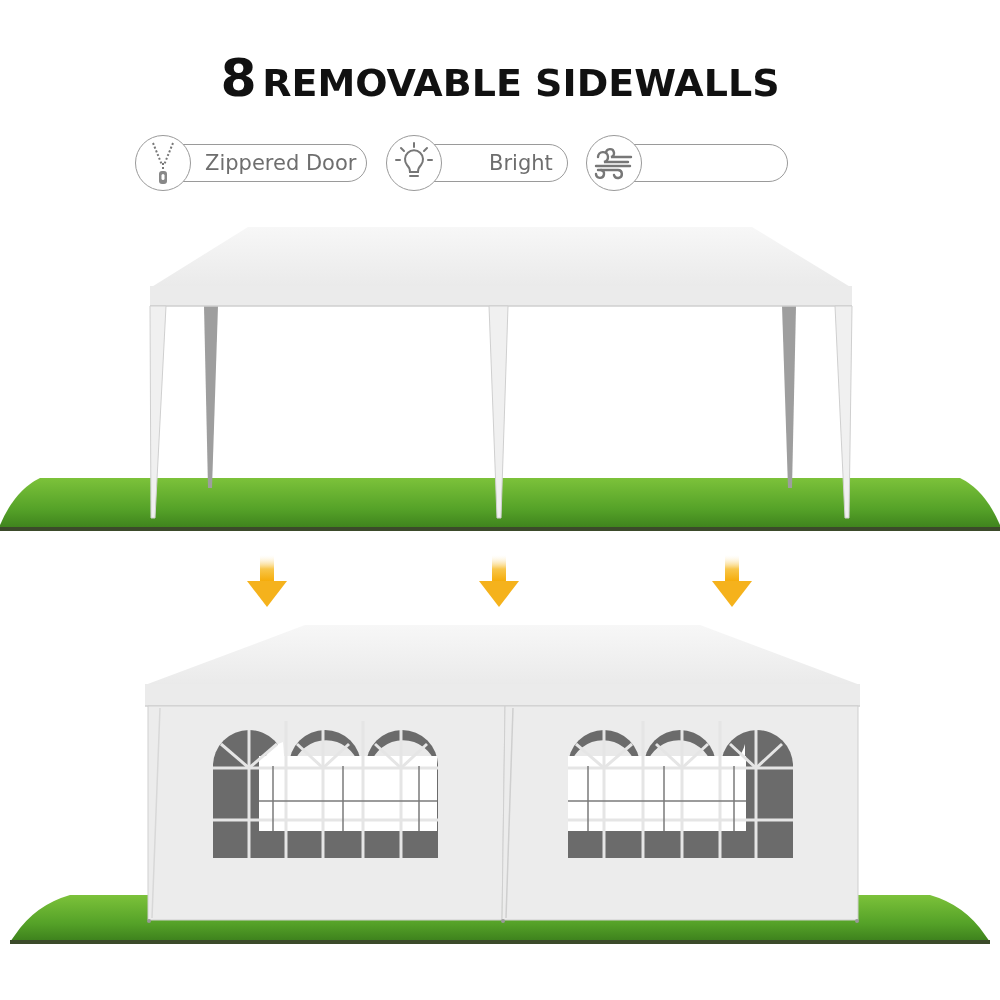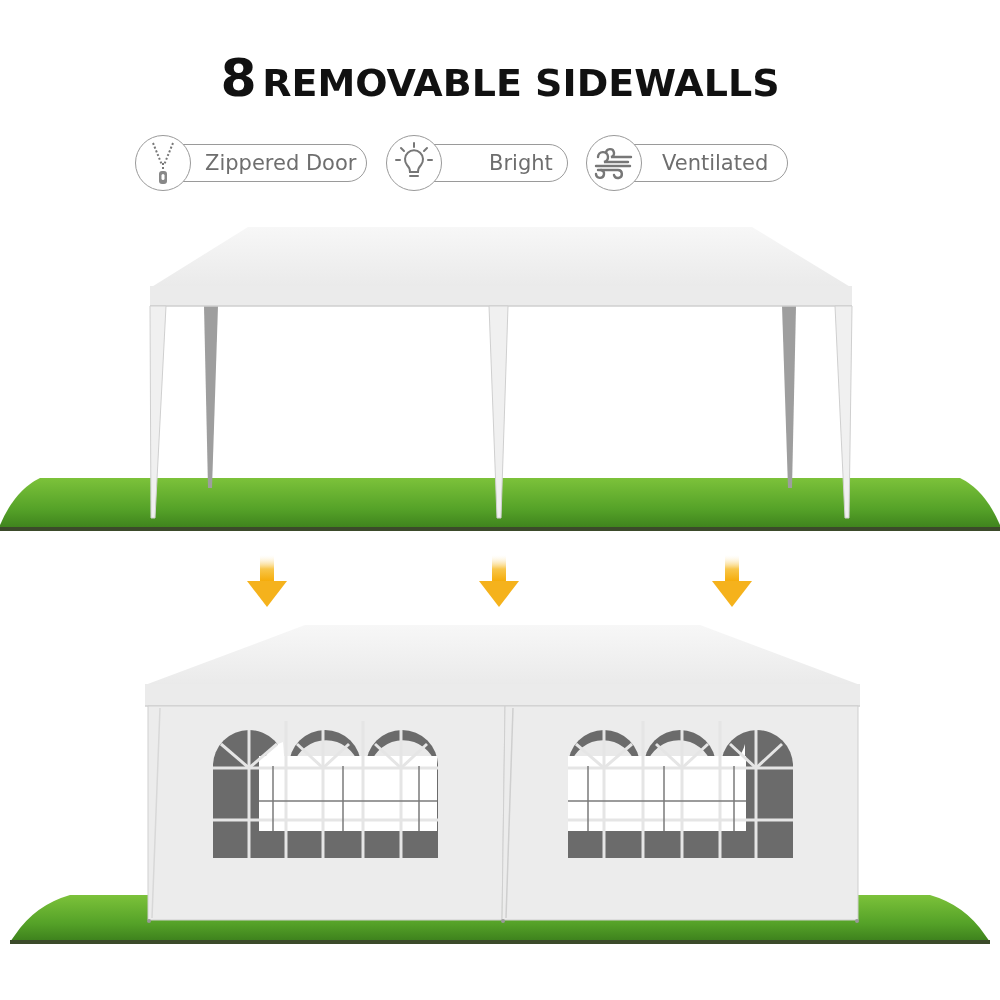--- a/index.html
+++ b/index.html
@@ -60,21 +60,20 @@
   <div class="circle"></div>
   <svg width="56" height="56" viewBox="0 0 56 56">
     <g stroke="#777" stroke-width="2.4" fill="none" stroke-linecap="round">
       <path d="M12 22 a5 5 0 1 1 6 5 h24"></path>
       <path d="M20 18 a4 4 0 1 1 5 4 h20"></path>
       <line x1="10" y1="31" x2="44" y2="31"></line>
       <path d="M12 35 h20 a4 4 0 1 1 -4 5"></path>
       <path d="M10 39 a4 4 0 1 0 5 -4"></path>
     </g>
   </svg>
-  <div class="label" style="left:76px;">Ventilated</div>
 </div>
 
 <svg class="scene" style="top:220px;" width="1000" height="320" viewBox="0 220 1000 320">
   <defs>
     <linearGradient id="grass1" x1="0" y1="0" x2="0" y2="1">
       <stop offset="0" stop-color="#7cc23a"></stop>
       <stop offset="0.6" stop-color="#55a228"></stop>
       <stop offset="1" stop-color="#3c7f1c"></stop>
     </linearGradient>
     <linearGradient id="roof" x1="0" y1="0" x2="0" y2="1">

